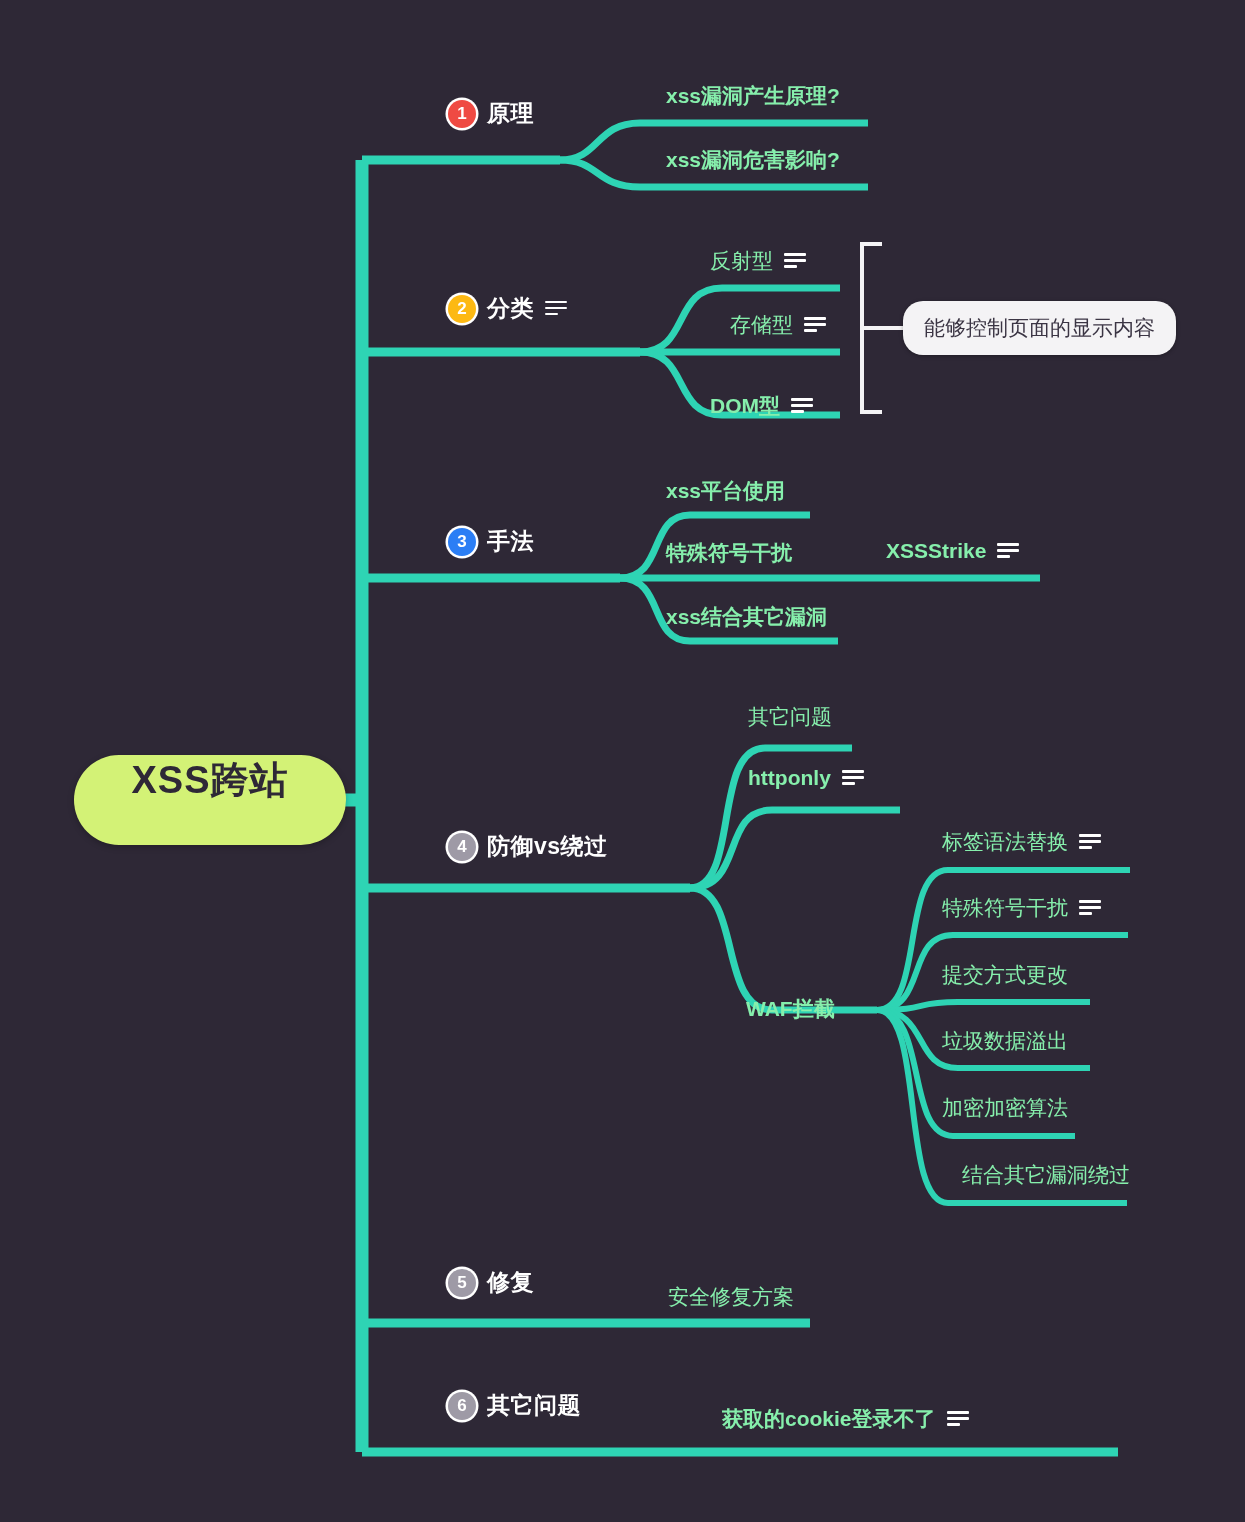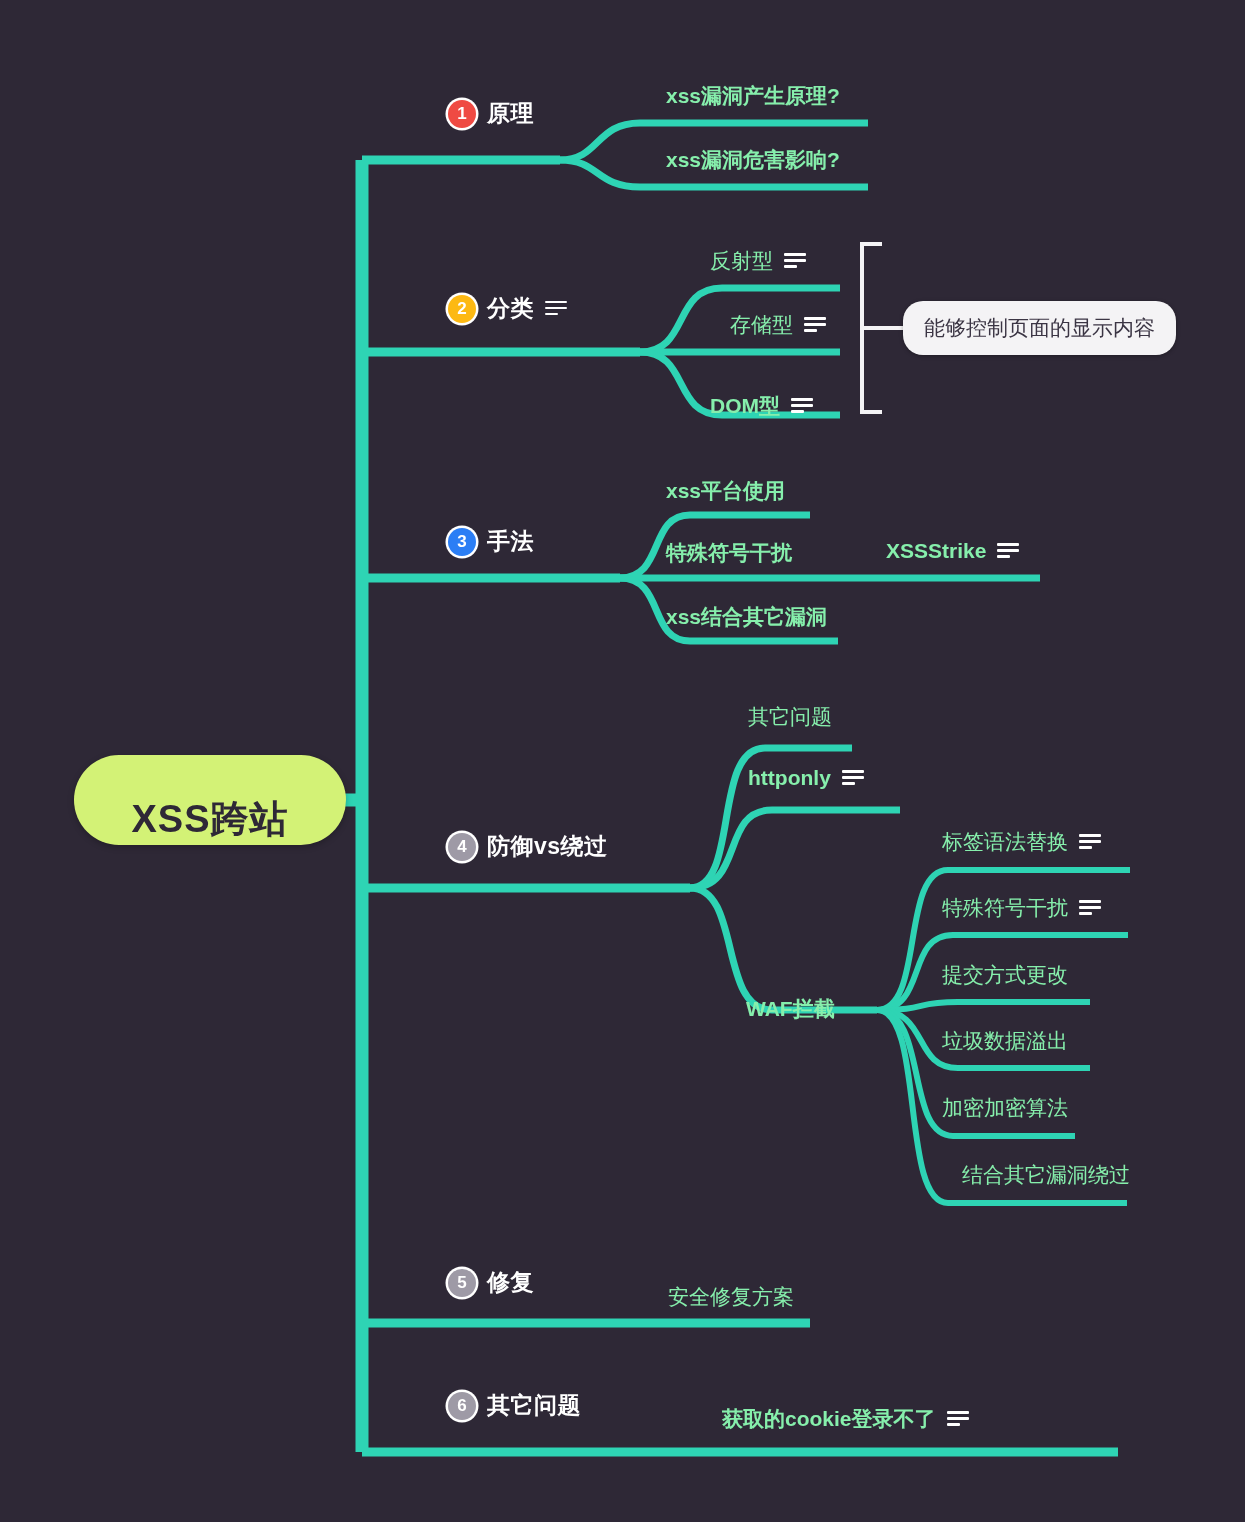--- a/index.html
+++ b/index.html
@@ -22,21 +22,21 @@
     width: 1245px; height: 1522px;
     pointer-events: none;
   }
   
   .root-node {
     position: absolute;
     left: 74px; top: 755px;
     width: 272px; height: 90px;
     background: #d3f276;
     border-radius: 45px;
-    display: flex; align-items: flex-end; justify-content: center;
+    display: flex; align-items: flex-start; justify-content: center;
     color: #2e2836;
     font-size: 38px;
     font-weight: bold;
     letter-spacing: 1px;
     box-shadow: 0 2px 6px rgba(0,0,0,0.25);
   }
   
   .main-topic {
     position: absolute;
     display: flex;

